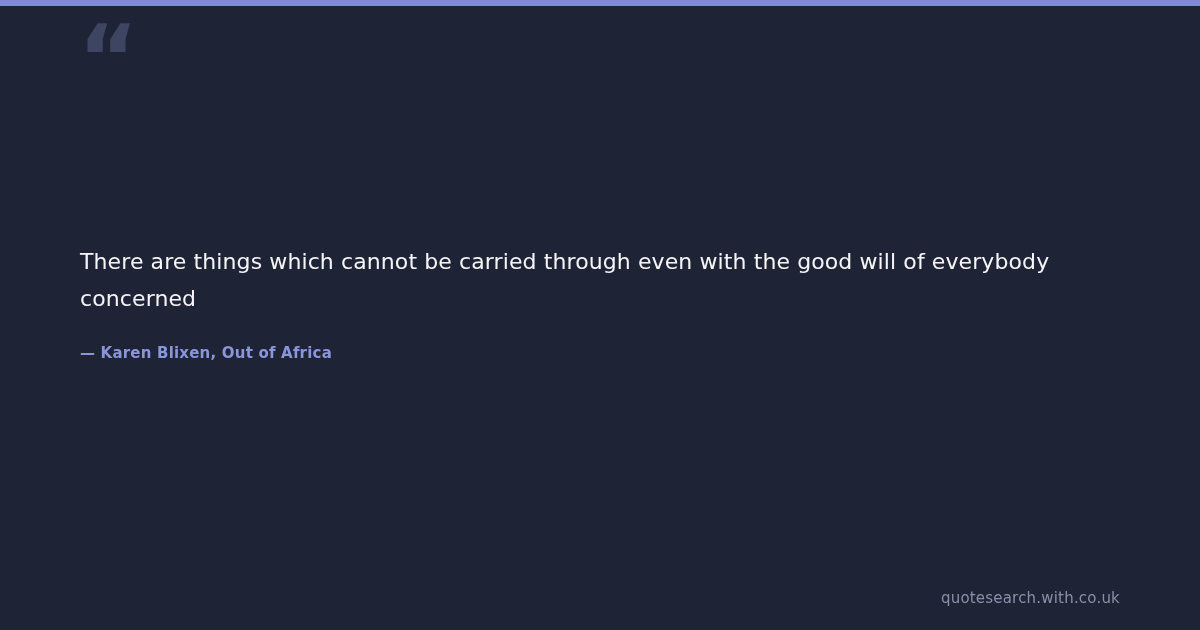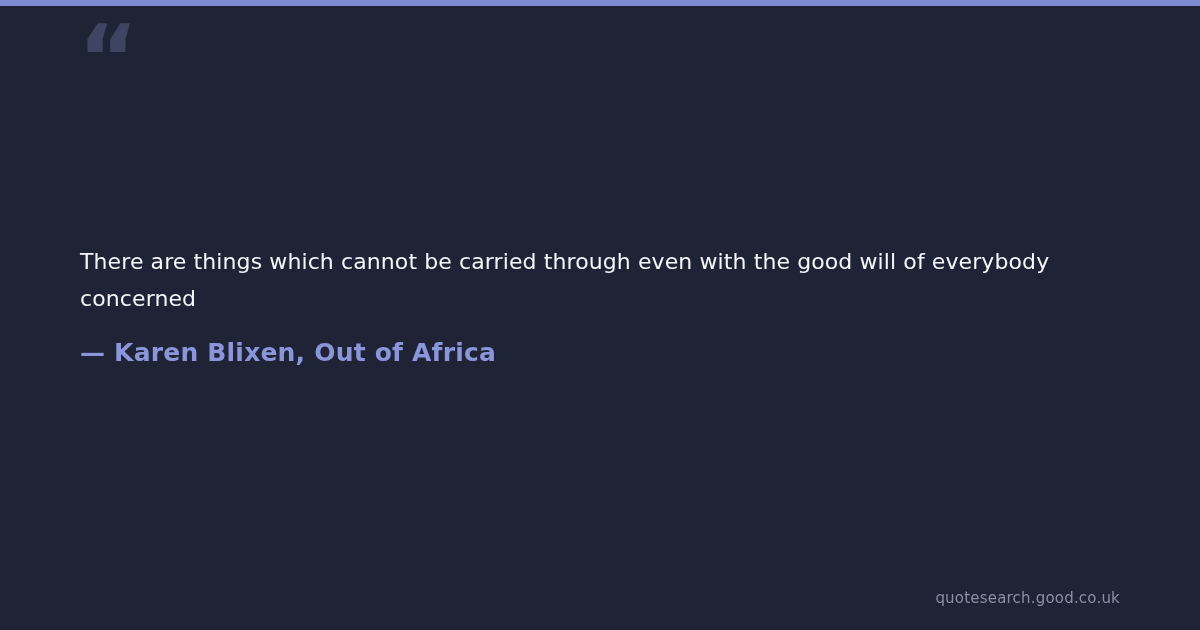--- a/index.html
+++ b/index.html
@@ -68,21 +68,21 @@
     white-space: pre-wrap;
   }
 
   
   .attribution {
     position: absolute;
     left: 80px;
     top: 340px;
     margin: 0;
     font-family: "DejaVu Sans", "Liberation Sans", sans-serif;
-    font-size: 25px;
+    font-size: 15px;
     font-weight: 700;
     line-height: 26px;
     color: #8b95d9;
     letter-spacing: 0.2px;
   }
 
   
   .footer {
     position: absolute;
     right: 80px;
@@ -103,15 +103,15 @@
   <div class="accent-bar"></div>
 
   <div class="quote-mark">“</div>
 
   <div class="quote-block">
     <p class="quote-text">There are things which cannot be carried through even with the good will of everybody concerned</p>
   </div>
 
   <p class="attribution">— Karen Blixen, Out of Africa</p>
 
-  <div class="footer">quotesearch.good.co.uk</div>
+  <div class="footer">quotesearch.with.co.uk</div>
 
 </div>
 
 </body></html>

